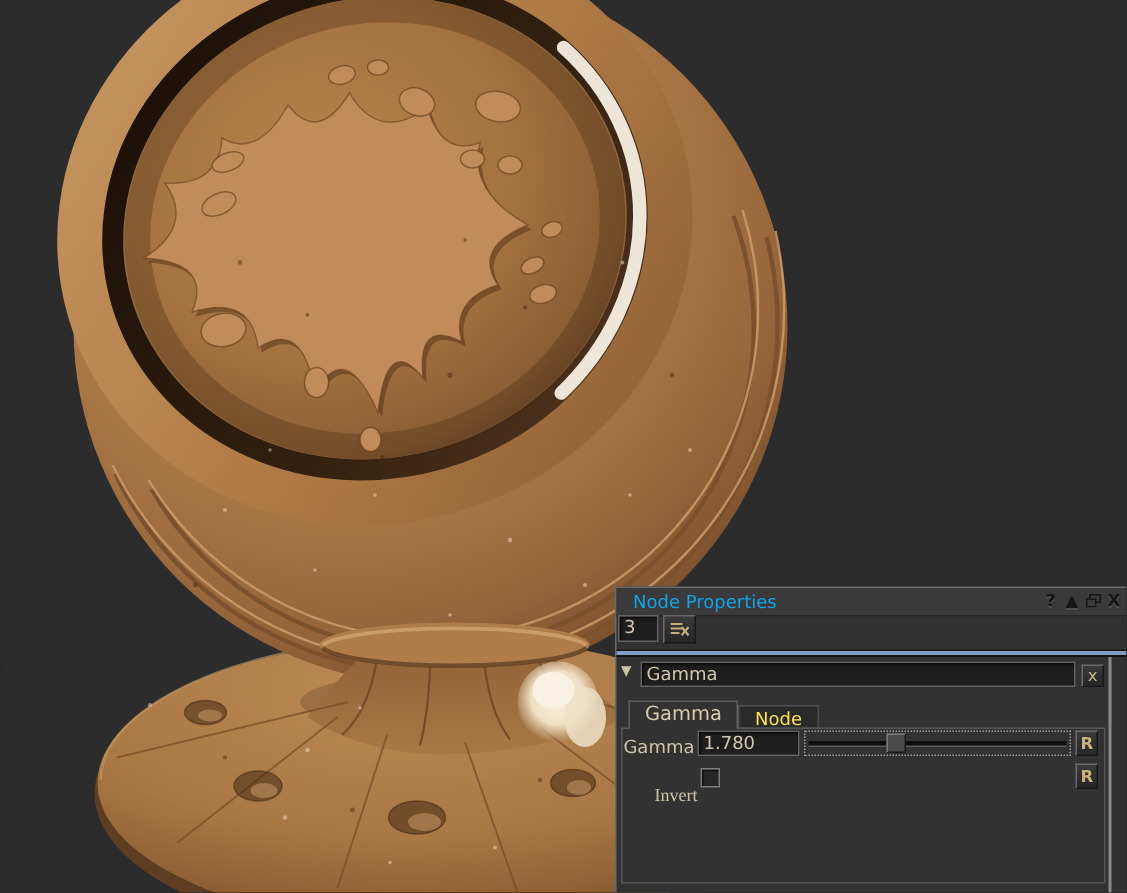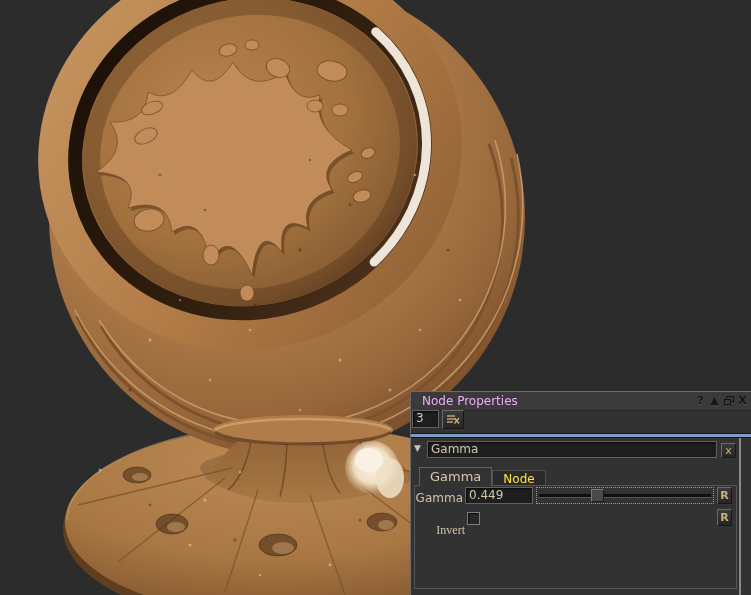--- a/index.html
+++ b/index.html
@@ -6,21 +6,21 @@
   #stage{position:relative;width:751px;height:595px;overflow:hidden;
          font-family:"DejaVu Sans","Liberation Sans",sans-serif;background:#2c2c2d;}
   #viewport{position:absolute;left:0;top:0;width:751px;height:595px;}
 
   
   #props{position:absolute;left:410px;top:391px;width:341px;height:204px;
          background:#323232;border-left:1px solid #6a6a6a;border-top:1px solid #6a6a6a;
          box-sizing:border-box;color:#cfc4a9;font-size:12px;}
   .titlebar{position:absolute;left:0;top:0;right:0;height:18px;background:#3a3a3a;
             border-bottom:1px solid #272727;}
-  .title-text{position:absolute;left:11px;top:2px;font-size:12px;color:#f0abfc;white-space:nowrap;}
+  .title-text{position:absolute;left:11px;top:2px;font-size:12px;color:#0ea5e9;white-space:nowrap;}
   .tb-icons{position:absolute;right:2px;top:1px;display:flex;gap:1px;}
   .tb-icon{width:13px;height:14px;display:flex;align-items:center;justify-content:center;
            color:#161616;font-weight:bold;font-size:11px;cursor:default;
            text-shadow:0 1px 0 rgba(255,255,255,0.10);}
   .tb-icon svg{display:block;}
 
   .field{background:#1e1e1e;border:1px solid #626262;box-sizing:border-box;
          box-shadow:inset 1px 1px 2px rgba(0,0,0,.75);color:#d2c7ab;
          font-size:12px;line-height:15px;padding:0 3px;overflow:hidden;white-space:nowrap;}
   .btn{background:linear-gradient(#3a3a3a,#262626);border:1px solid;
@@ -279,21 +279,21 @@
 
     <div id="tabs">
       <div class="tab active">Gamma</div>
       <div class="tab inactive">Node</div>
     </div>
 
     <div id="groupframe"></div>
     <div id="scroll-line"></div>
 
     <span id="gamma-label" class="row-label">Gamma</span>
-    <div id="gamma-value" class="field">0.449</div>
+    <div id="gamma-value" class="field">1.780</div>
     <div id="gamma-slider">
       <div id="slider-track"></div>
       <div id="slider-handle" style="left: calc(34% - 6px);"></div>
     </div>
     <div id="gamma-reset" class="btn reset-btn">R</div>
 
     <span id="invert-label" class="row-label">Invert</span>
     <div id="invert-checkbox"></div>
     <div id="invert-reset" class="btn reset-btn">R</div>
   </div>

